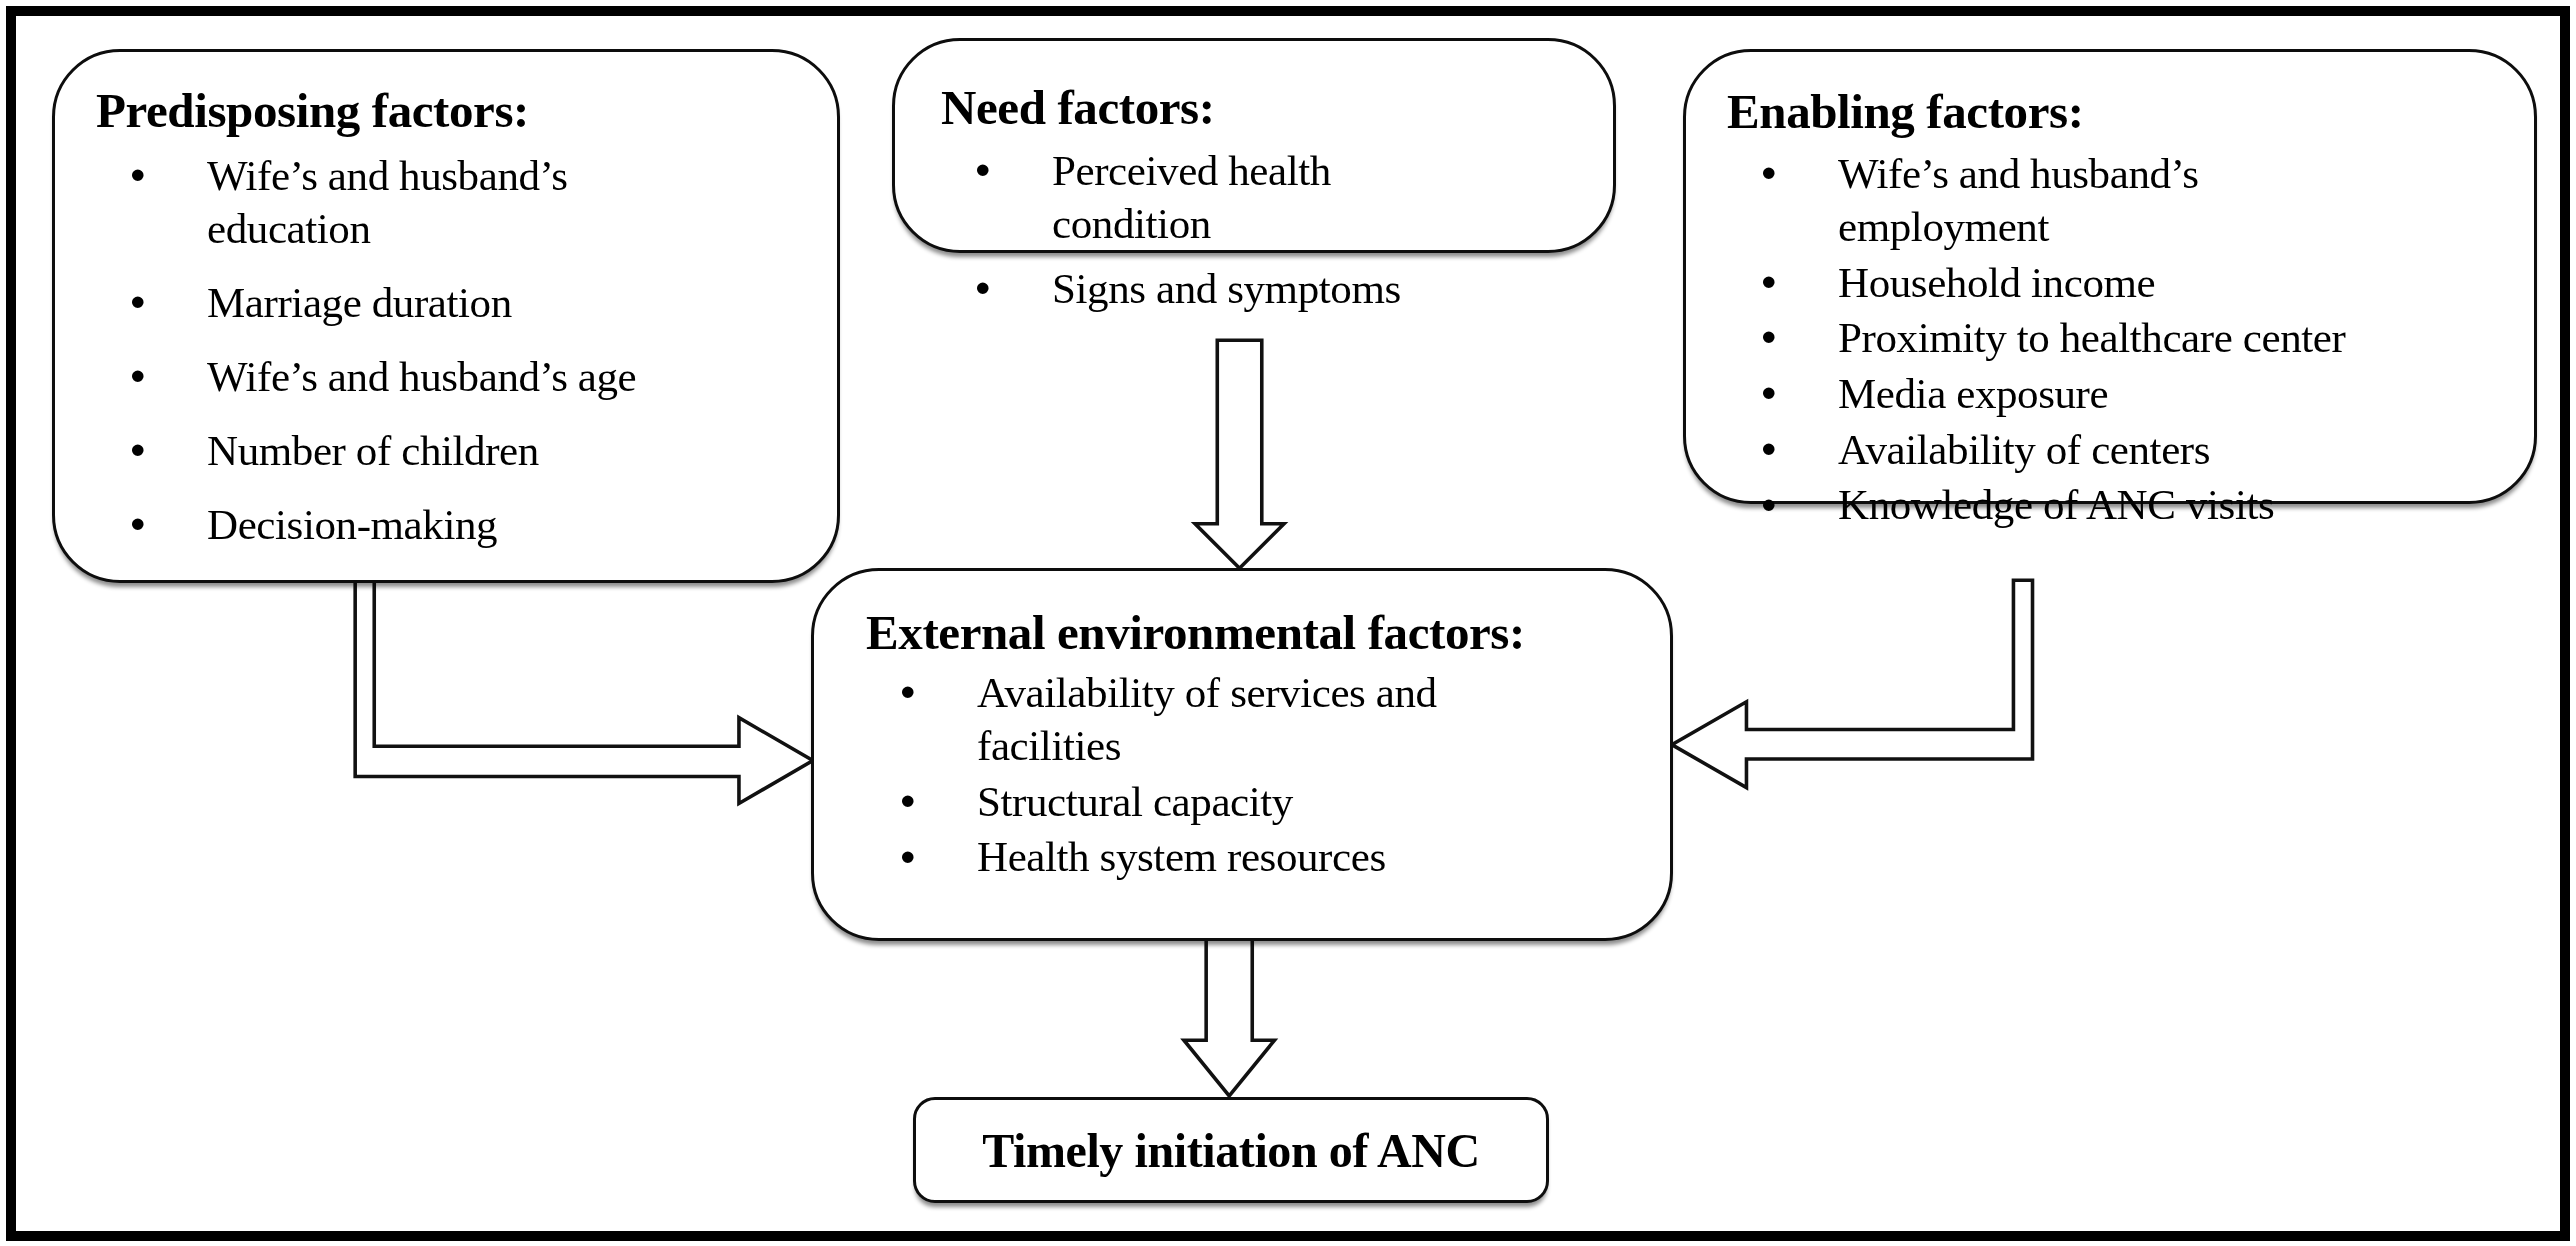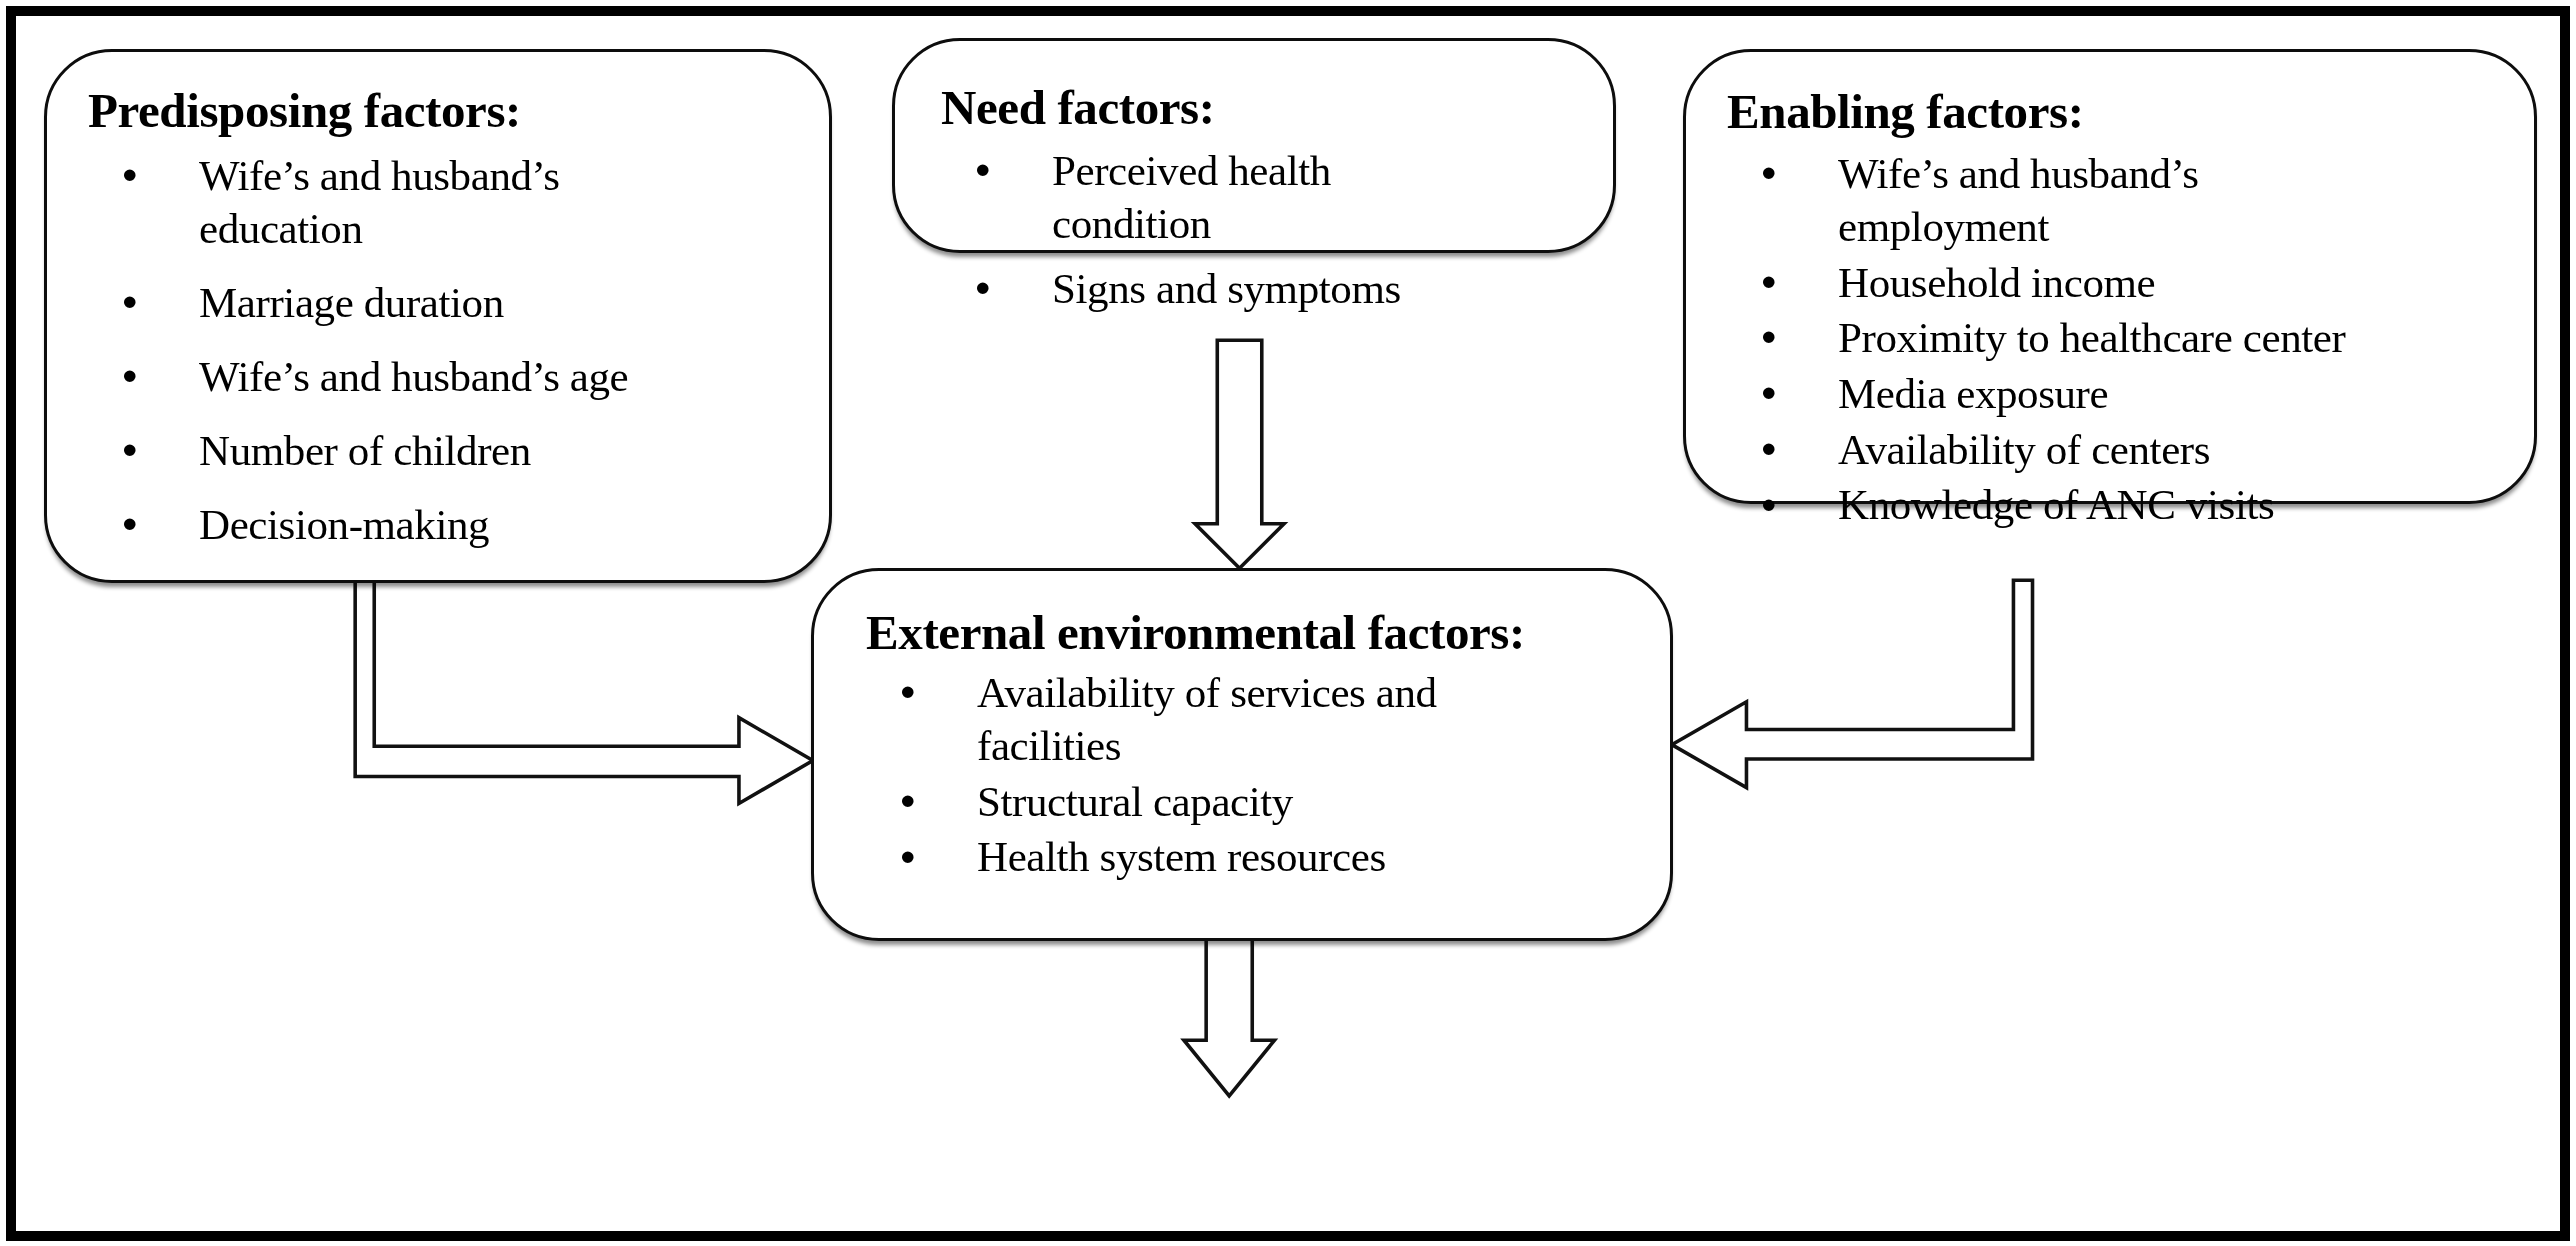--- a/index.html
+++ b/index.html
@@ -51,21 +51,21 @@
     white-space: pre-line;
     letter-spacing: -0.4px;
   }
   .fbox li::before {
     content: "\2022";
     position: absolute;
     left: 14.3px; top: -0.02em;
     font-weight: 700;
   }
   
-  #box-predisposing { left: 44px;  top: 49px;  width: 788px;  height: 534px; padding: 29px 42px 0 41px; }
+  #box-predisposing { left: 52px;  top: 49px;  width: 788px;  height: 534px; padding: 29px 42px 0 41px; }
   #box-predisposing .title { margin-bottom: 8px; }
   #box-predisposing li { margin-bottom: 20.7px; }
 
   #box-need { left: 892px; top: 38px; width: 724px; height: 215px; padding: 37px 24px 0 46px; }
   #box-need .title { margin-bottom: 6.4px; }
   #box-need li { margin-bottom: 11px; }
 
   #box-enabling { left: 1683px; top: 49px; width: 854px; height: 455px; padding: 30px 16px 0 41px; }
   #box-enabling .title { margin-bottom: 4.8px; }
   #box-enabling li { margin-bottom: 2.4px; }
@@ -146,16 +146,19 @@
   <div class="fbox" id="box-external">
     <span class="title">External environmental factors:</span>
     <ul>
         <li>Availability of services and
 facilities</li>
         <li>Structural capacity</li>
         <li>Health system resources</li>
       </ul>
   </div>
 
+  <div class="fbox" id="box-outcome">
+    <span class="outcome-label">Timely initiation of ANC</span>
+  </div>
 
   <div class="frame"></div>
 </div>
 
 
 </body></html>

